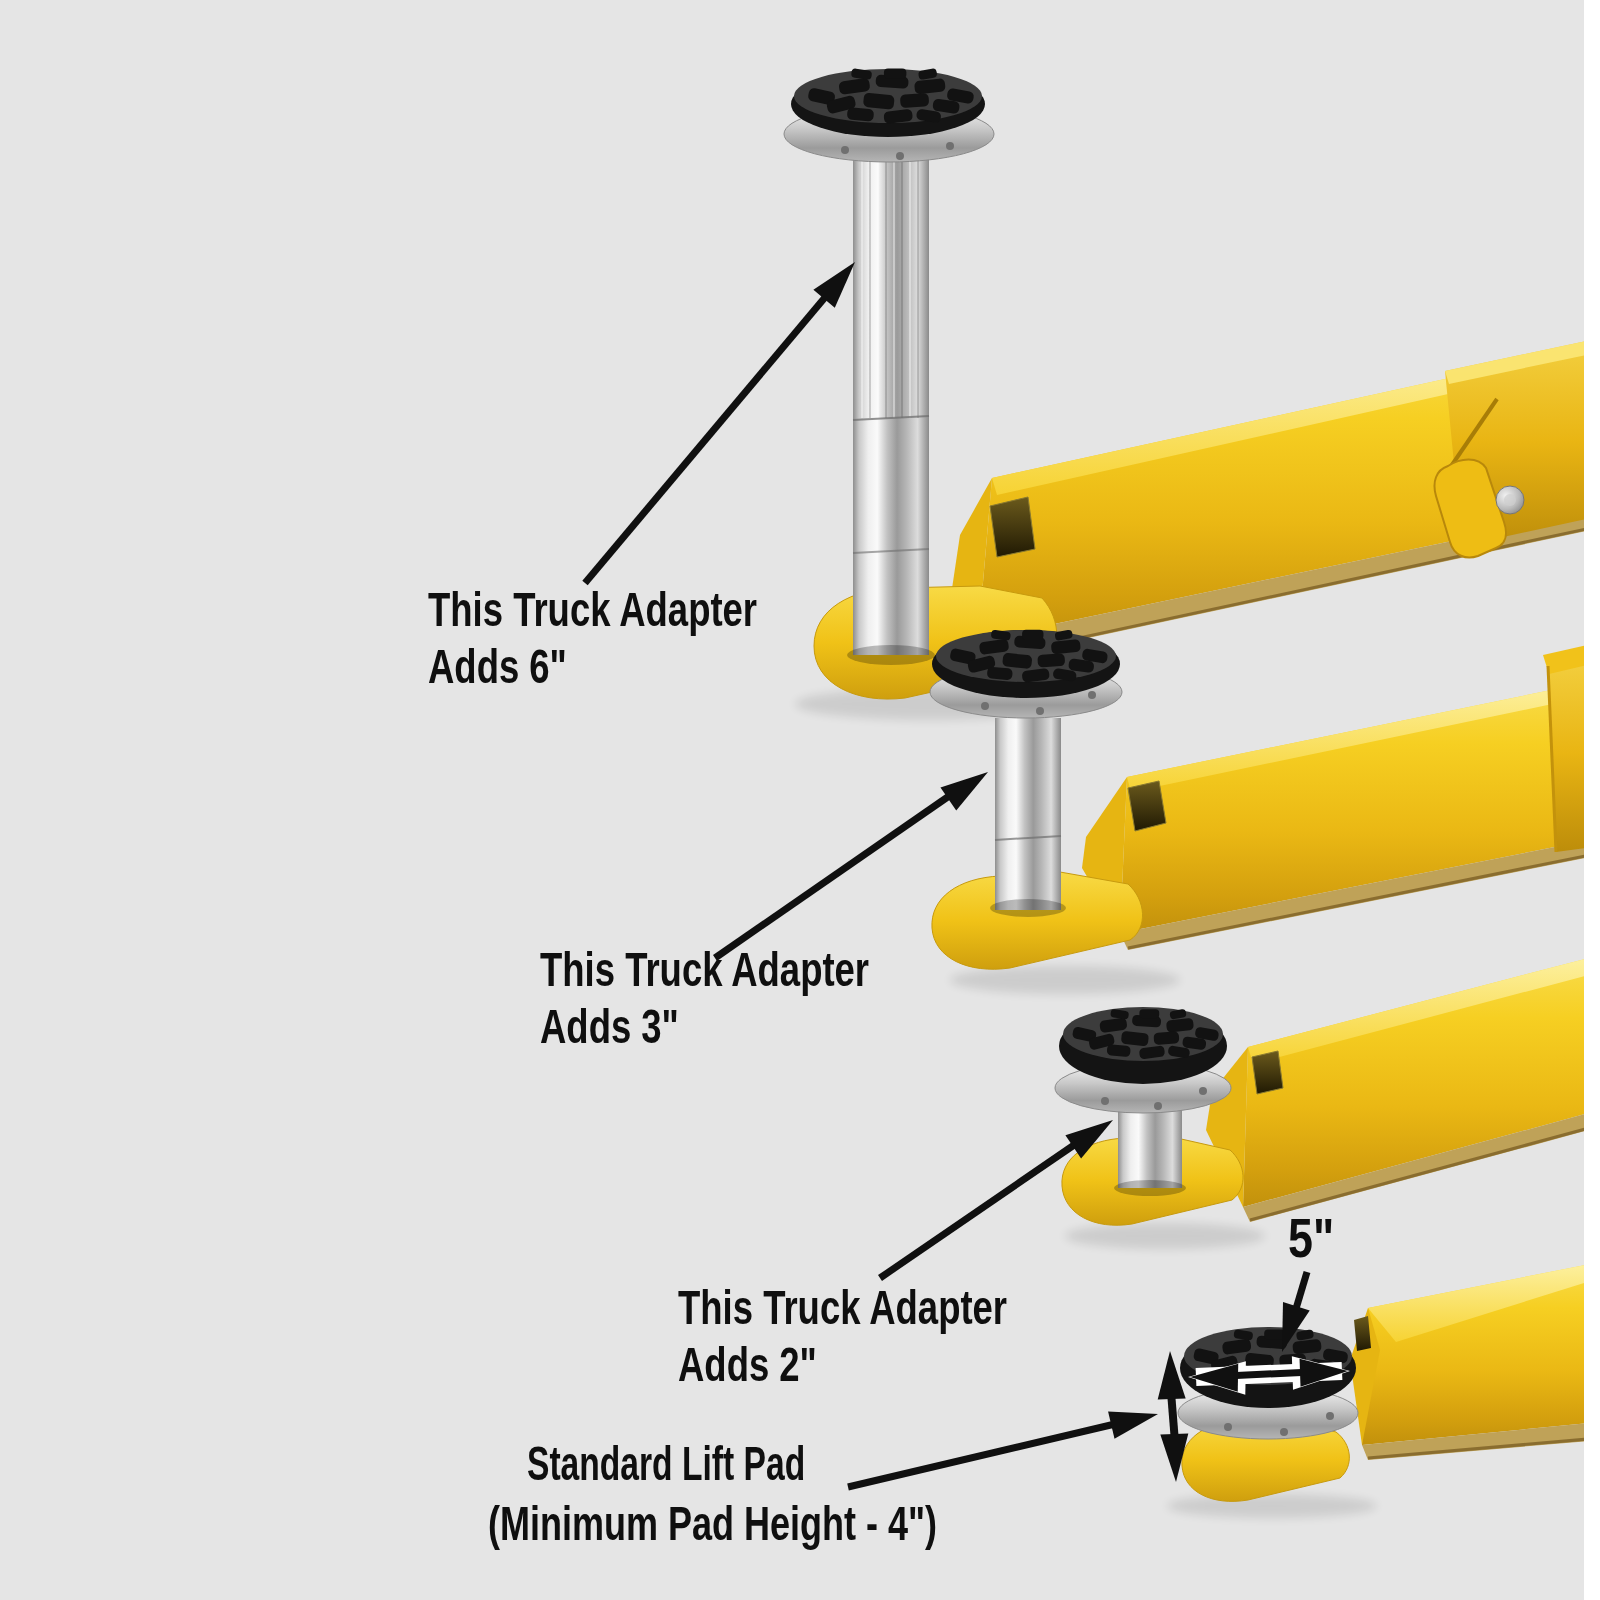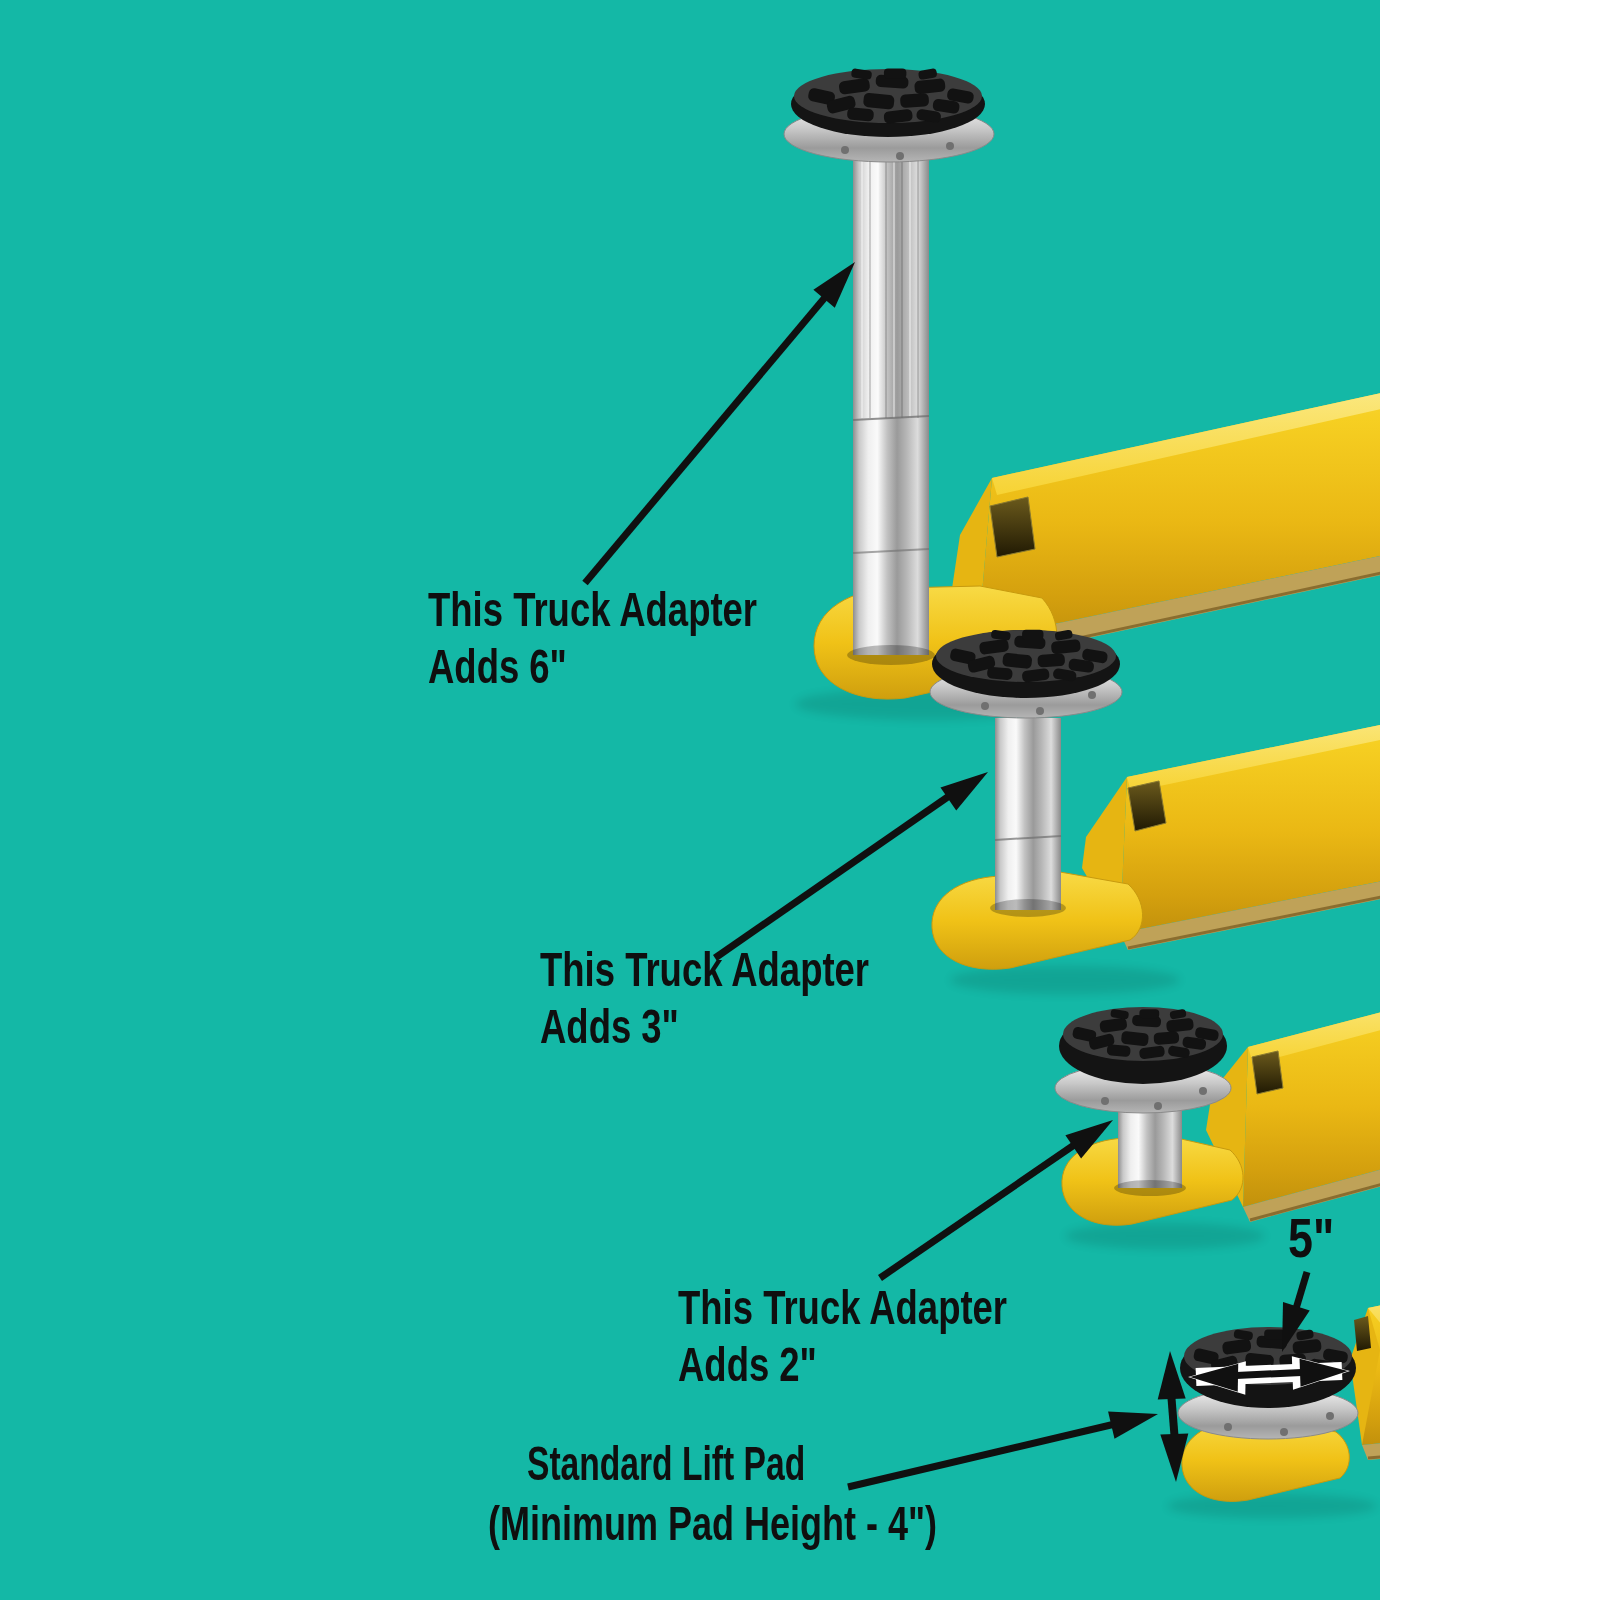--- a/index.html
+++ b/index.html
@@ -1,16 +1,16 @@
 <!DOCTYPE html>
 <html><head>
 <meta charset="utf-8">
 <style>
   html,body{margin:0;padding:0;background:#ffffff}
-  .stage{position:relative;width:1380px;height:1600px;background:#14b8a6;overflow:hidden;
+  .stage{position:relative;width:1584px;height:1600px;background:#e5e5e5;overflow:hidden;
          font-family:"Liberation Sans",sans-serif}
   .stage svg{position:absolute;left:0;top:0}
   .anno{position:absolute;font-weight:700;font-size:48px;line-height:56px;color:#0f0f0f;
         transform-origin:0 0;white-space:nowrap}
   .sx76{transform:scaleX(.76)}
   .sx70{transform:scaleX(.70)}
   .sx75{transform:scaleX(.75)}
   .sx80{transform:scaleX(.80)}
   .dim{font-size:56px}
 </style>

